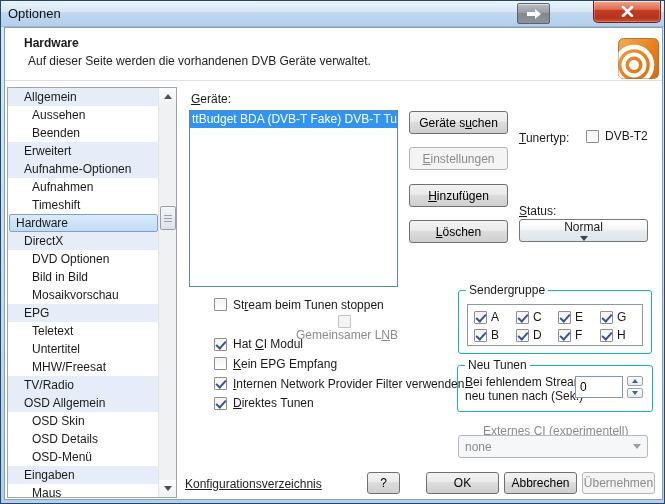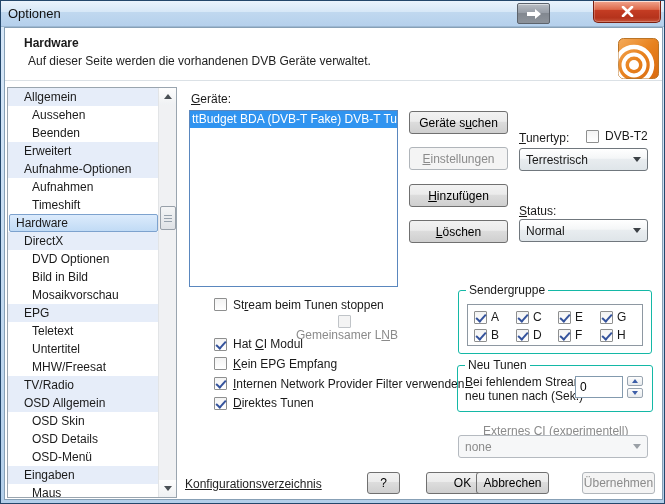--- a/index.html
+++ b/index.html
@@ -241,27 +241,23 @@
         <div class="btn disabled"><u>E</u>instellungen</div>
         <div class="btn"><u>H</u>inzufügen</div>
         <div class="btn"><u>L</u>öschen</div>
     </div>
 
     <div class="lbl" style="left:514px;top:103px;"><u>T</u>unertyp:</div>
     <div class="cbrow" style="position:absolute;left:581px;top:101px;">
       <span class="cb"></span>
       <span>DVB-T2</span>
     </div>
-    <div class="combo" style="left:514px;top:120px;width:129px;">
-      <span class="combo-text">Terrestrisch</span>
-      <span class="combo-arrow"></span>
-    </div>
 
     <div class="lbl" style="left:514px;top:176px;"><u>S</u>tatus:</div>
-    <div class="combo" style="left:514px;top:191px;width:129px;">
+    <div class="combo" style="left:514px;top:191px;width:129px;flex-direction:column;">
       <span class="combo-text">Normal</span>
       <span class="combo-arrow"></span>
     </div>
 
     <div class="opts">
       <div class="cbrow">
           <span class="cb"></span>
           <span>St<u>r</u>eam beim Tunen stoppen</span>
         </div>
         <div class="cbrow disabled">
@@ -341,17 +337,17 @@
 
     <div class="lbl gray" style="left:478px;top:396px;">E<u>x</u>ternes CI (experimentell)</div>
     <div class="combo disabled" style="left:453px;top:407px;width:190px;">
       <span class="combo-text">none</span>
       <span class="combo-arrow"></span>
     </div>
 
     <div class="link" style="left:180px;top:449px;">Konfigurationsverzeichnis</div>
     <div class="btn" style="position:absolute;left:362px;top:444px;width:33px;height:22px;">?</div>
     <div class="btn" style="position:absolute;left:421px;top:444px;width:73px;height:22px;">OK</div>
-    <div class="btn" style="position:absolute;left:471px;top:444px;width:73px;height:22px;">Abbrechen</div>
+    <div class="btn" style="position:absolute;left:499px;top:444px;width:73px;height:22px;">Abbrechen</div>
     <div class="btn disabled" style="position:absolute;left:577px;top:444px;width:73px;height:22px;">Übernehmen</div>
 
   </div>
 </div>
 
 </body></html>

